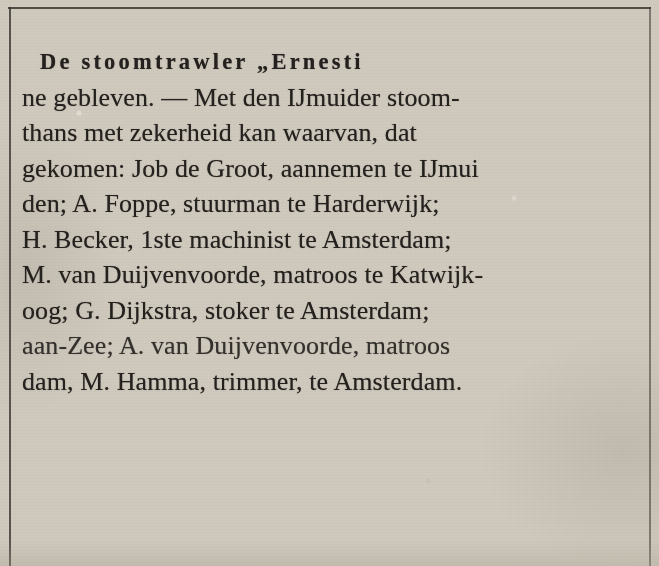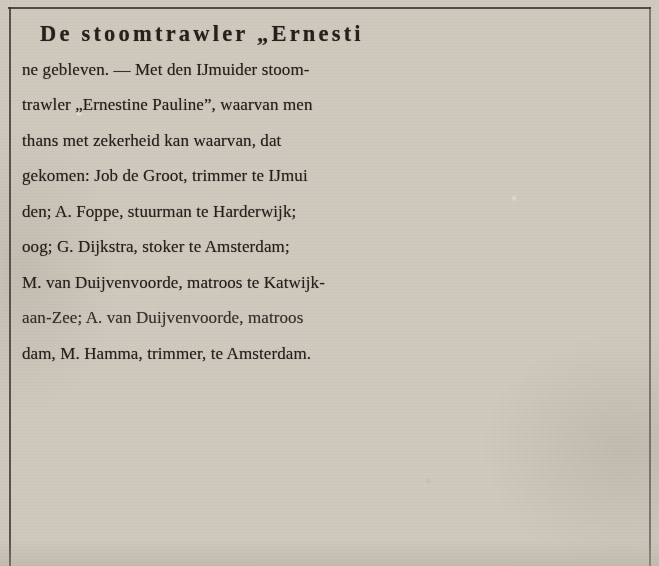--- a/index.html
+++ b/index.html
@@ -62,33 +62,34 @@
   }
   .col {
     position: absolute;
     left: 22px;
     right: 20px;
     top: 16px;
     font-family: "Liberation Serif", serif;
     color: #23201d;
   }
   .line {
-    font-size: 17px;
+    font-size: 26px;
     line-height: 35.5px;
     white-space: nowrap;
     letter-spacing: 0.1px;
     text-shadow: 0 0 1px rgba(60,55,48,0.55);
   }
   .headline {
     font-size: 22.5px;
     letter-spacing: 3.2px;
     font-weight: 600;
   }
   .hl-indent {
     padding-left: 18px;
+    margin-top: 28px;
   }
   .faded {
     opacity: 0.9;
   }
   .smudge-a {
     position: absolute;
     left: 0; top: 120px;
     width: 120px; height: 300px;
     background: radial-gradient(ellipse at 20% 50%, rgba(90,82,70,0.10), transparent 70%);
     pointer-events: none;
@@ -116,25 +117,25 @@
   <div class="rule-left"></div>
   <div class="rule-right"></div>
   <div class="rule-top"></div>
 
   <div class="smudge-a"></div>
   <div class="smudge-b"></div>
 
   <div class="col">
     <div class="line headline hl-indent">De  stoomtrawler  „Ernesti</div>
     <div class="line">ne gebleven. — Met den IJmuider stoom-</div>
-    <div class="line">trawler „Ernestine Pauline”, waarvan men</div>
     <div class="line">thans met zekerheid kan waarvan, dat</div>
-    <div class="line">gekomen: Job de Groot, trimmer te IJmui</div>
+    <div class="line">gekomen: Job de Groot, aannemen te IJmui</div>
     <div class="line">den; A. Foppe, stuurman te Harderwijk;</div>
+    <div class="line">H. Becker, 1ste machinist te Amsterdam;</div>
+    <div class="line">M. van Duijvenvoorde, matroos te Katwijk-</div>
     <div class="line">oog; G. Dijkstra, stoker te Amsterdam;</div>
-    <div class="line">M. van Duijvenvoorde, matroos te Katwijk-</div>
     <div class="line faded">aan-Zee; A. van Duijvenvoorde, matroos</div>
     <div class="line">dam, M. Hamma, trimmer, te Amsterdam.</div>
   </div>
 
   <div class="grain"></div>
   <div class="bottom-fade"></div>
 </div>
 
 </body></html>

